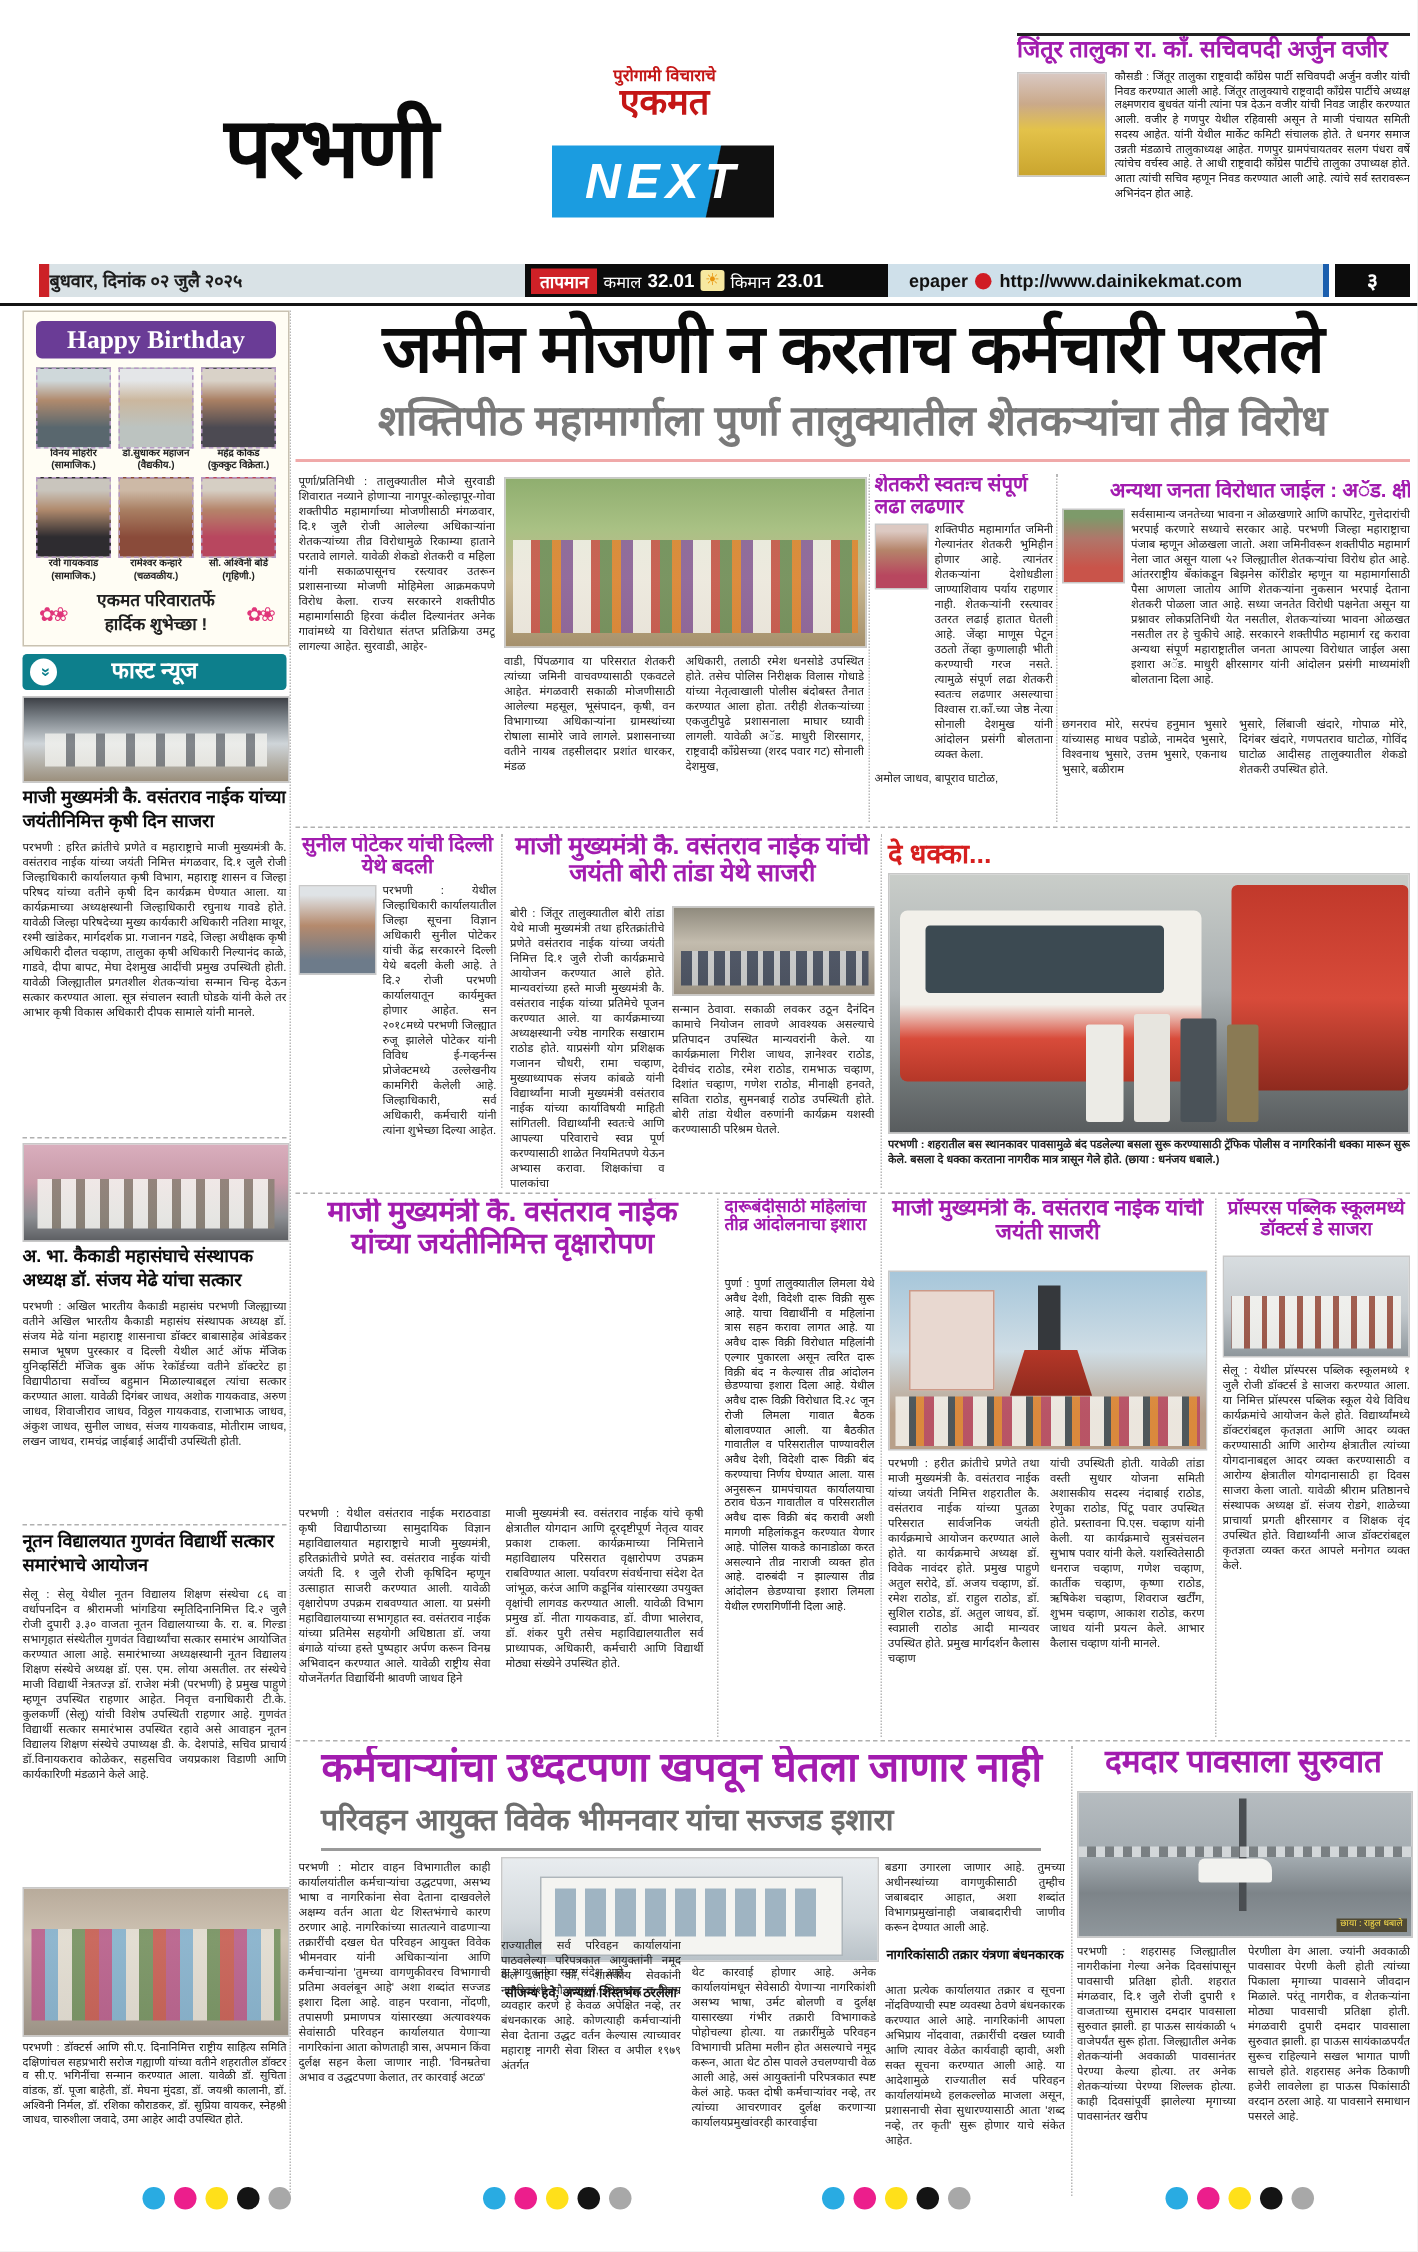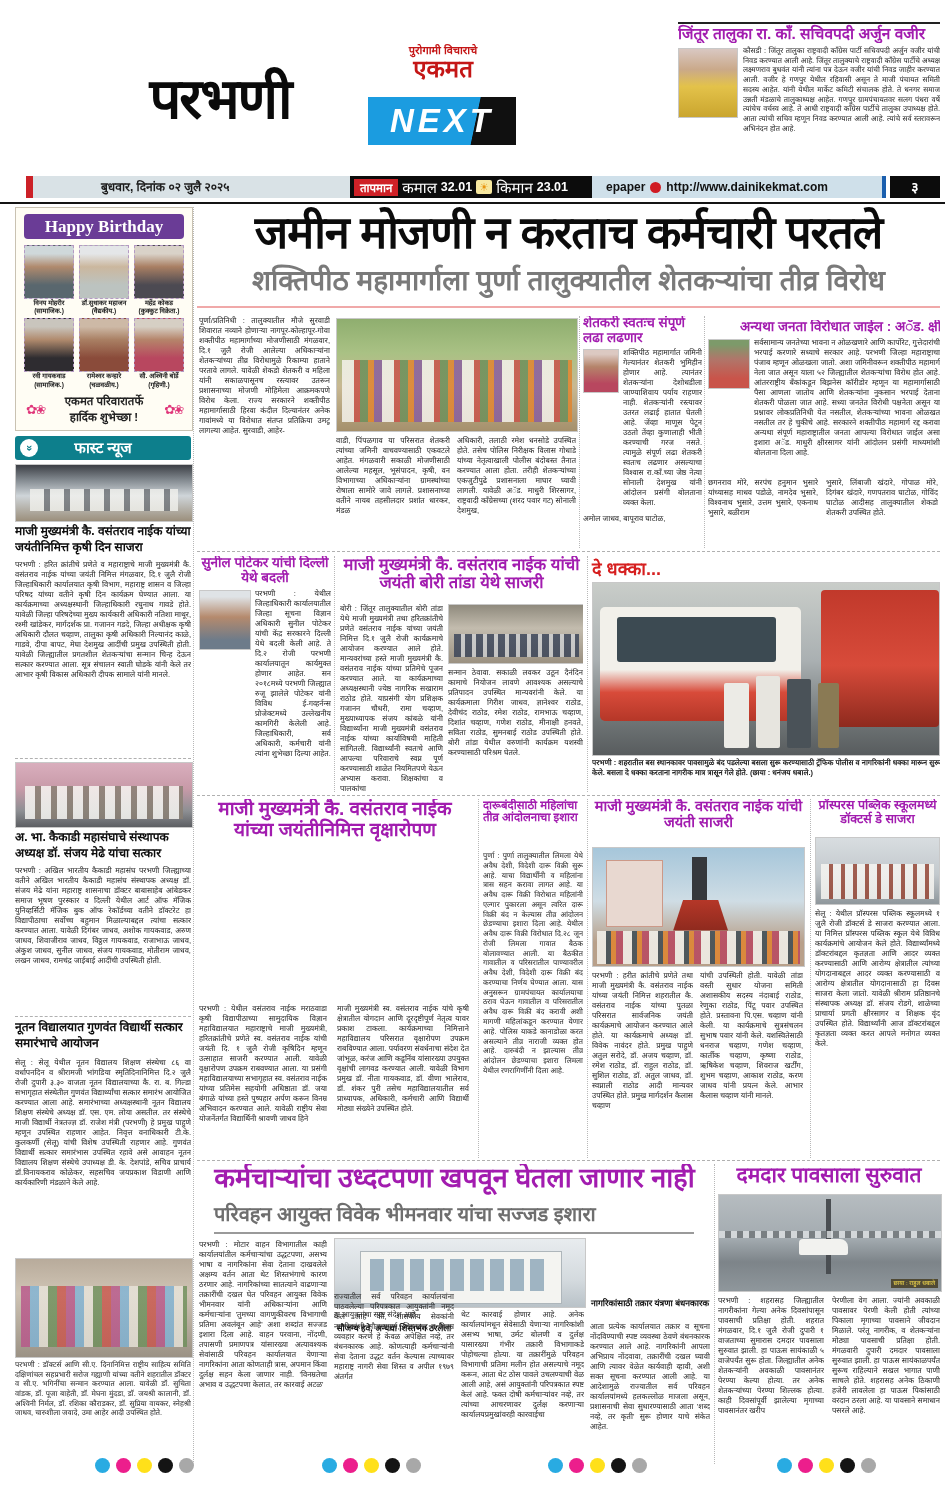--- a/index.html
+++ b/index.html
@@ -14,21 +14,21 @@
   .hsep{position:absolute;height:0;border-top:1px dashed #b0b0b0;}
   .masthead-title{font-size:56px;font-weight:800;letter-spacing:-2px;color:#0a0a0a;}
   .next-box{background:linear-gradient(102deg,#1b9ce0 71%,#101010 71.5%);color:#fff;font-weight:800;
             font-size:33px;letter-spacing:4px;text-align:center;line-height:48px;font-style:italic;}
   .tagline1{font-size:11px;font-weight:700;color:#c41616;text-align:center;}
   .tagline2{font-size:24px;font-weight:800;color:#c41616;text-align:center;line-height:1;}
   .datebar{background:#d9e2e6;font-size:12px;font-weight:700;color:#1c1c1c;line-height:22px;}
   .blackbar{background:#0c0c0c;color:#fff;display:flex;align-items:center;gap:4px;padding:0 4px;box-sizing:border-box;}
   .tempchip{background:#cf2127;color:#fff;font-weight:800;font-size:11.5px;padding:1px 6px;}
   .tnum{font-weight:800;font-size:12.5px;}
-  .tlbl{font-size:15px;}
+  .tlbl{font-size:11px;}
   .sun{background:#f7e8a0;color:#e8950f;font-size:11px;line-height:14px;width:16px;text-align:center;border-radius:2px;}
   .epaperbar{background:#cfe0ea;font-size:12px;font-weight:700;color:#111;display:flex;align-items:center;gap:5px;padding-left:14px;box-sizing:border-box;}
   .reddot{width:11px;height:11px;border-radius:50%;background:#d01c24;display:inline-block;}
   .pgnum{background:#0c0c0c;color:#fff;font-size:14px;font-weight:700;text-align:center;line-height:22px;}
   .hl-main{font-size:45px;font-weight:800;text-align:center;letter-spacing:-1px;line-height:1.02;color:#0b0b0b;}
   .hl-sub{font-size:28px;font-weight:800;text-align:center;color:#7a7a7a;line-height:1.05;}
   .redline{border-top:2px solid #f0a9a9;}
   .bday-box{border:1px solid #c9c2b2;background:#fffdf4;}
   .bday-head{background:#6a3c96;color:#fff;font-family:"Liberation Serif","DejaVu Serif",serif;
              font-size:17px;font-weight:700;text-align:center;line-height:25px;border-radius:4px;}
@@ -63,21 +63,21 @@
 
   <div class="abs" style="left:678px;top:22px;width:262px;height:154px;">
     <div class="hd" style="font-size:15.5px;border-top:2px solid #222;padding-top:2px;white-space:nowrap;">जिंतूर तालुका रा. काँ. सचिवपदी अर्जुन वजीर</div>
     <div style="position:relative;margin-top:3px;height:126px;overflow:hidden;">
       <span class="ph" style="position:relative;float:left;width:58px;height:68px;margin:2px 5px 2px 0;display:block;background:linear-gradient(180deg,#d9c8c2 0%,#caa98a 30%,#e3c24a 55%,#caa52e 100%);"></span>
       <span class="st" style="display:block;font-size:7.4px;">कौसडी : जिंतूर तालुका राष्ट्रवादी काँग्रेस पार्टी सचिवपदी अर्जुन वजीर यांची निवड करण्यात आली आहे. जिंतूर तालुक्याचे राष्ट्रवादी काँग्रेस पार्टीचे अध्यक्ष लक्ष्मणराव बुधवंत यांनी त्यांना पत्र देऊन वजीर यांची निवड जाहीर करण्यात आली. वजीर हे गणपुर येथील रहिवासी असून ते माजी पंचायत समिती सदस्य आहेत. यांनी येथील मार्केट कमिटी संचालक होते. ते धनगर समाज उन्नती मंडळाचे तालुकाध्यक्ष आहेत. गणपुर ग्रामपंचायतवर सलग पंधरा वर्षे त्यांचेच वर्चस्व आहे. ते आधी राष्ट्रवादी काँग्रेस पार्टीचे तालुका उपाध्यक्ष होते. आता त्यांची सचिव म्हणून निवड करण्यात आली आहे. त्यांचे सर्व स्तरावरून अभिनंदन होत आहे.</span>
     </div>
   </div>
 
   <div class="abs" style="left:26px;top:176px;width:7px;height:22px;background:#cc2127;"></div>
-  <div class="abs datebar" style="left:33px;top:176px;width:317px;height:22px;padding-left:68px;box-sizing:border-box;">बुधवार, दिनांक ०२ जुलै २०२५</div>
+  <div class="abs datebar" style="left:33px;top:176px;width:317px;height:22px;box-sizing:border-box;">बुधवार, दिनांक ०२ जुलै २०२५</div>
   <div class="abs blackbar" style="left:350px;top:176px;width:242px;height:22px;">
     <span class="tempchip">तापमान</span>
     <span class="tlbl">कमाल</span>
     <span class="tnum">32.01</span>
     <span class="sun">☀</span>
     <span class="tlbl">किमान</span>
     <span class="tnum">23.01</span>
   </div>
   <div class="abs epaperbar" style="left:592px;top:176px;width:290px;height:22px;">
     <span>epaper</span>
@@ -275,20 +275,21 @@
 
   <div class="ph" style="left:334px;top:1238px;width:250px;height:68px;background:linear-gradient(180deg,#e8ecef 0%,#d4dade 60%,#b9c2c8 100%);">
     <div style="position:absolute;left:10%;top:18%;width:80%;height:74%;background:#f4f4f1;border:1px solid #aeb6bb;"></div>
     <div style="position:absolute;left:14%;top:30%;width:72%;height:46%;background:repeating-linear-gradient(90deg,#9fb4c2 0 14px,#f4f4f1 14px 20px);"></div>
   </div>
   <div class="abs st" style="left:334px;top:1310px;width:120px;height:12px;">हा आयुक्तांचा स्पष्ट संदेश आहे.</div>
   <div class="abs mini-subhd" style="left:334px;top:1323px;width:120px;height:22px;">सौजन्य हवे, अन्यथा शिस्तभंग ठरलेला</div>
   <div class="abs st" style="left:334px;top:1292px;width:120px;height:148px;">राज्यातील सर्व परिवहन कार्यालयांना पाठवलेल्या परिपत्रकात आयुक्तांनी नमूद केले आहे की, शासकीय सेवकांनी नागरिकांशी सौजन्यपूर्ण, शिस्तबद्ध व विनम्र व्यवहार करणे हे केवळ अपेक्षित नव्हे, तर बंधनकारक आहे. कोणत्याही कर्मचाऱ्यांनी सेवा देताना उद्धट वर्तन केल्यास त्याच्यावर महाराष्ट्र नागरी सेवा शिस्त व अपील १९७९ अंतर्गत</div>
   <div class="abs st" style="left:461px;top:1310px;width:123px;height:186px;">थेट कारवाई होणार आहे. अनेक कार्यालयांमधून सेवेसाठी येणाऱ्या नागरिकांशी असभ्य भाषा, उर्मट बोलणी व दुर्लक्ष यासारख्या गंभीर तक्रारी विभागाकडे पोहोचल्या होत्या. या तक्रारींमुळे परिवहन विभागाची प्रतिमा मलीन होत असल्याचे नमूद करून, आता थेट ठोस पावले उचलण्याची वेळ आली आहे, असं आयुक्तांनी परिपत्रकात स्पष्ट केलं आहे. फक्त दोषी कर्मचाऱ्यांवर नव्हे, तर त्यांच्या आचरणावर दुर्लक्ष करणाऱ्या कार्यालयप्रमुखांवरही कारवाईचा</div>
 
+  <div class="abs st" style="left:590px;top:1240px;width:120px;height:56px;">बडगा उगारला जाणार आहे. तुमच्या अधीनस्थांच्या वागणुकीसाठी तुम्हीच जबाबदार आहात, अशा शब्दांत विभागप्रमुखांनाही जबाबदारीची जाणीव करून देण्यात आली आहे.</div>
   <div class="abs mini-subhd" style="left:590px;top:1298px;width:120px;height:22px;">नागरिकांसाठी तक्रार यंत्रणा बंधनकारक</div>
   <div class="abs st" style="left:590px;top:1322px;width:120px;height:150px;">आता प्रत्येक कार्यालयात तक्रार व सूचना नोंदविण्याची स्पष्ट व्यवस्था ठेवणे बंधनकारक करण्यात आले आहे. नागरिकांनी आपला अभिप्राय नोंदवावा, तक्रारींची दखल घ्यावी आणि त्यावर वेळेत कार्यवाही व्हावी, अशी सक्त सूचना करण्यात आली आहे. या आदेशामुळे राज्यातील सर्व परिवहन कार्यालयांमध्ये हलकल्लोळ माजला असून, प्रशासनाची सेवा सुधारण्यासाठी आता 'शब्द नव्हे, तर कृती' सुरू होणार याचे संकेत आहेत.</div>
 
   <div class="vsep" style="left:714px;top:1164px;height:300px;"></div>
 
   <div class="abs hd" style="left:718px;top:1164px;width:222px;height:28px;font-size:21px;text-align:center;">दमदार पावसाला सुरुवात</div>
   <div class="ph" style="left:718px;top:1194px;width:222px;height:96px;background:linear-gradient(180deg,#b6bcc0 0%,#a3abb0 45%,#7d8489 70%,#8f979c 100%);">
     <div style="position:absolute;left:48%;top:4%;width:2.5%;height:78%;background:#4a4e52;"></div>
     <div style="position:absolute;left:36%;top:46%;width:22%;height:16%;background:#f2f2ef;border-radius:4px 8px 2px 2px;"></div>
     <div style="position:absolute;left:0;top:38%;width:100%;height:7%;background:repeating-linear-gradient(90deg,#dfe2e4 0 6px,#6f7477 6px 12px);opacity:.8;"></div>

